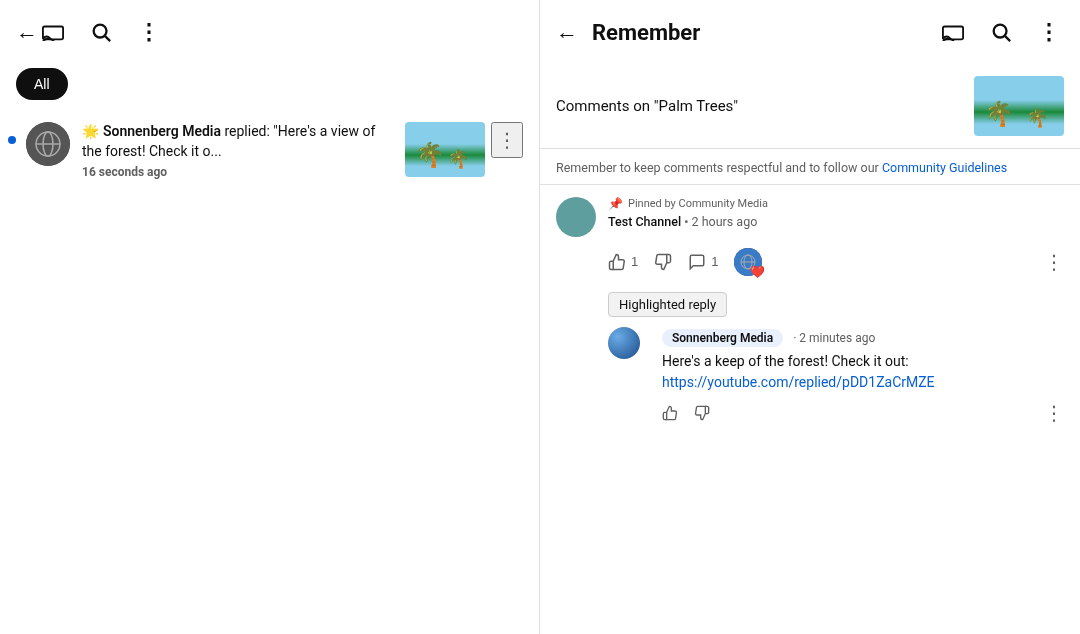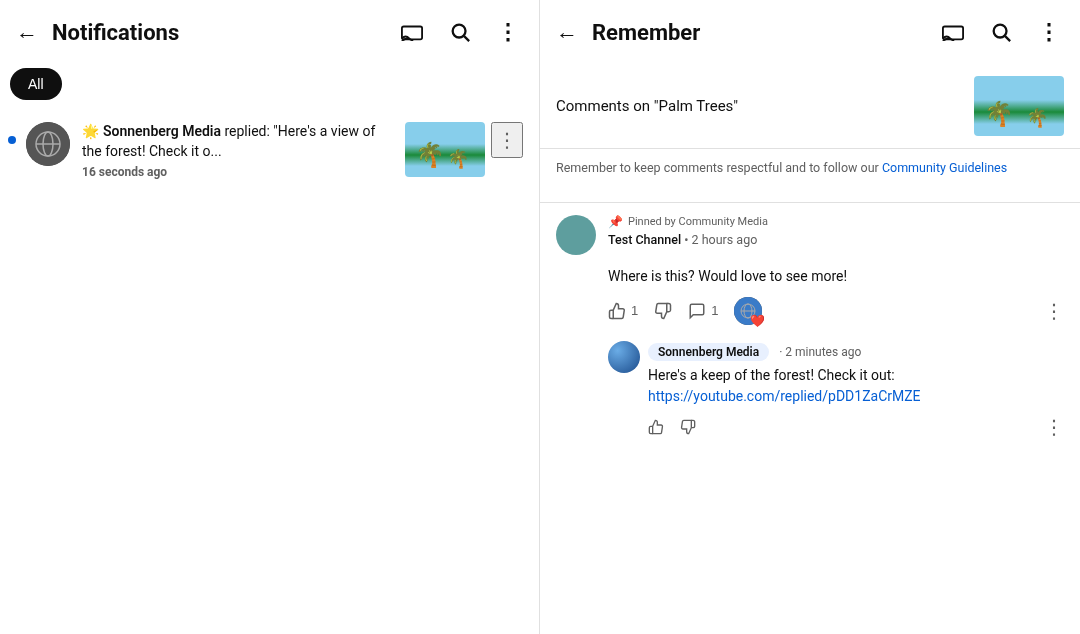--- a/index.html
+++ b/index.html
@@ -59,21 +59,21 @@
     .back-btn {
       font-size: 22px;
       background: none;
       border: none;
       cursor: pointer;
       color: #0f0f0f;
     }
 
     .filter-row {
       display: flex;
-      padding: 4px 16px 12px 10px;
+      padding: 4px 16px 12px 16px;
     }
 
     .filter-btn {
       border: none;
       border-radius: 20px;
       padding: 8px 18px;
       font-size: 14px;
       font-weight: 500;
       cursor: pointer;
     }
@@ -205,21 +205,21 @@
 
     .video-thumb {
       width: 90px;
       height: 60px;
       border-radius: 4px;
       overflow: hidden;
       flex-shrink: 0;
     }
 
     .guidelines-bar {
-      padding: 10px 16px 24px 16px;
+      padding: 10px 16px 6px 16px;
       font-size: 12.5px;
       color: #606060;
       border-bottom: 1px solid #e0e0e0;
       line-height: 1.5;
     }
 
     .guidelines-link {
       color: #065fd4;
       cursor: pointer;
     }
@@ -346,21 +346,21 @@
       border: 1px solid #ccc;
       border-radius: 4px;
       padding: 4px 10px;
       font-size: 13px;
       color: #0f0f0f;
       margin-bottom: 10px;
     }
 
     .reply-item {
       display: flex;
-      gap: 8px;
+      gap: 22px;
       align-items: flex-start;
     }
 
     .reply-avatar {
       width: 32px;
       height: 32px;
       border-radius: 50%;
       background: #444;
       flex-shrink: 0;
       overflow: hidden;
@@ -436,21 +436,20 @@
       right: 15px;
     }
 
   </style>
 </head>
 <body>
 
 <div class="left-panel">
   <div class="header">
     <button class="back-btn">←</button>
-    <span class="header-title">Notifications</span>
     <div class="header-icons">
       <button class="icon-btn">
         <svg width="22" height="18" viewBox="0 0 24 18" fill="none" stroke="currentColor" stroke-width="2">
           <rect x="1" y="3" width="22" height="14" rx="2" ry="2"></rect>
           <path d="M1 16 Q5 12 9 16"></path>
           <path d="M1 19 Q7 13 13 19"></path>
           <circle cx="1" cy="22" r="1" fill="currentColor"></circle>
         </svg>
       </button>
       <button class="icon-btn">
@@ -532,21 +531,20 @@
       <div class="comment-body">
         <div class="comment-pinned">
           <span class="pin-icon">📌</span>
           <span>Pinned by Community Media</span>
         </div>
         <div class="comment-meta">
           <span class="channel-name-blue">Test Channel</span>
           <span> • </span>
           <span>2 hours ago</span>
         </div>
-        <div class="comment-text">Where is this? Would love to see more!</div>
         <div class="comment-actions">
           <button class="action-btn">
             <svg width="18" height="18" viewBox="0 0 24 24" fill="none" stroke="currentColor" stroke-width="2">
               <path d="M14 9V5a3 3 0 00-3-3l-4 9v11h11.28a2 2 0 002-1.7l1.38-9a2 2 0 00-2-2.3H14z"></path>
               <path d="M7 22H4a2 2 0 01-2-2v-7a2 2 0 012-2h3"></path>
             </svg>
             <span class="action-count">1</span>
           </button>
           <button class="action-btn">
             <svg width="18" height="18" viewBox="0 0 24 24" fill="none" stroke="currentColor" stroke-width="2">
@@ -570,20 +568,21 @@
               </svg>
             </div>
             <span class="heart-badge">❤️</span>
           </div>
           <button class="comment-more">⋮</button>
         </div>
       </div>
     </div>
 
     <div class="highlighted-reply-container">
+      <div class="highlighted-reply-badge">Highlighted reply</div>
       <div class="reply-item">
         <div class="reply-avatar">
           <div class="reply-avatar-img"></div>
         </div>
         <div class="reply-body">
           <div>
             <span class="reply-author-badge">Sonnenberg Media</span>
             <span class="reply-time">
               · <span>2 minutes ago</span>
             </span>

